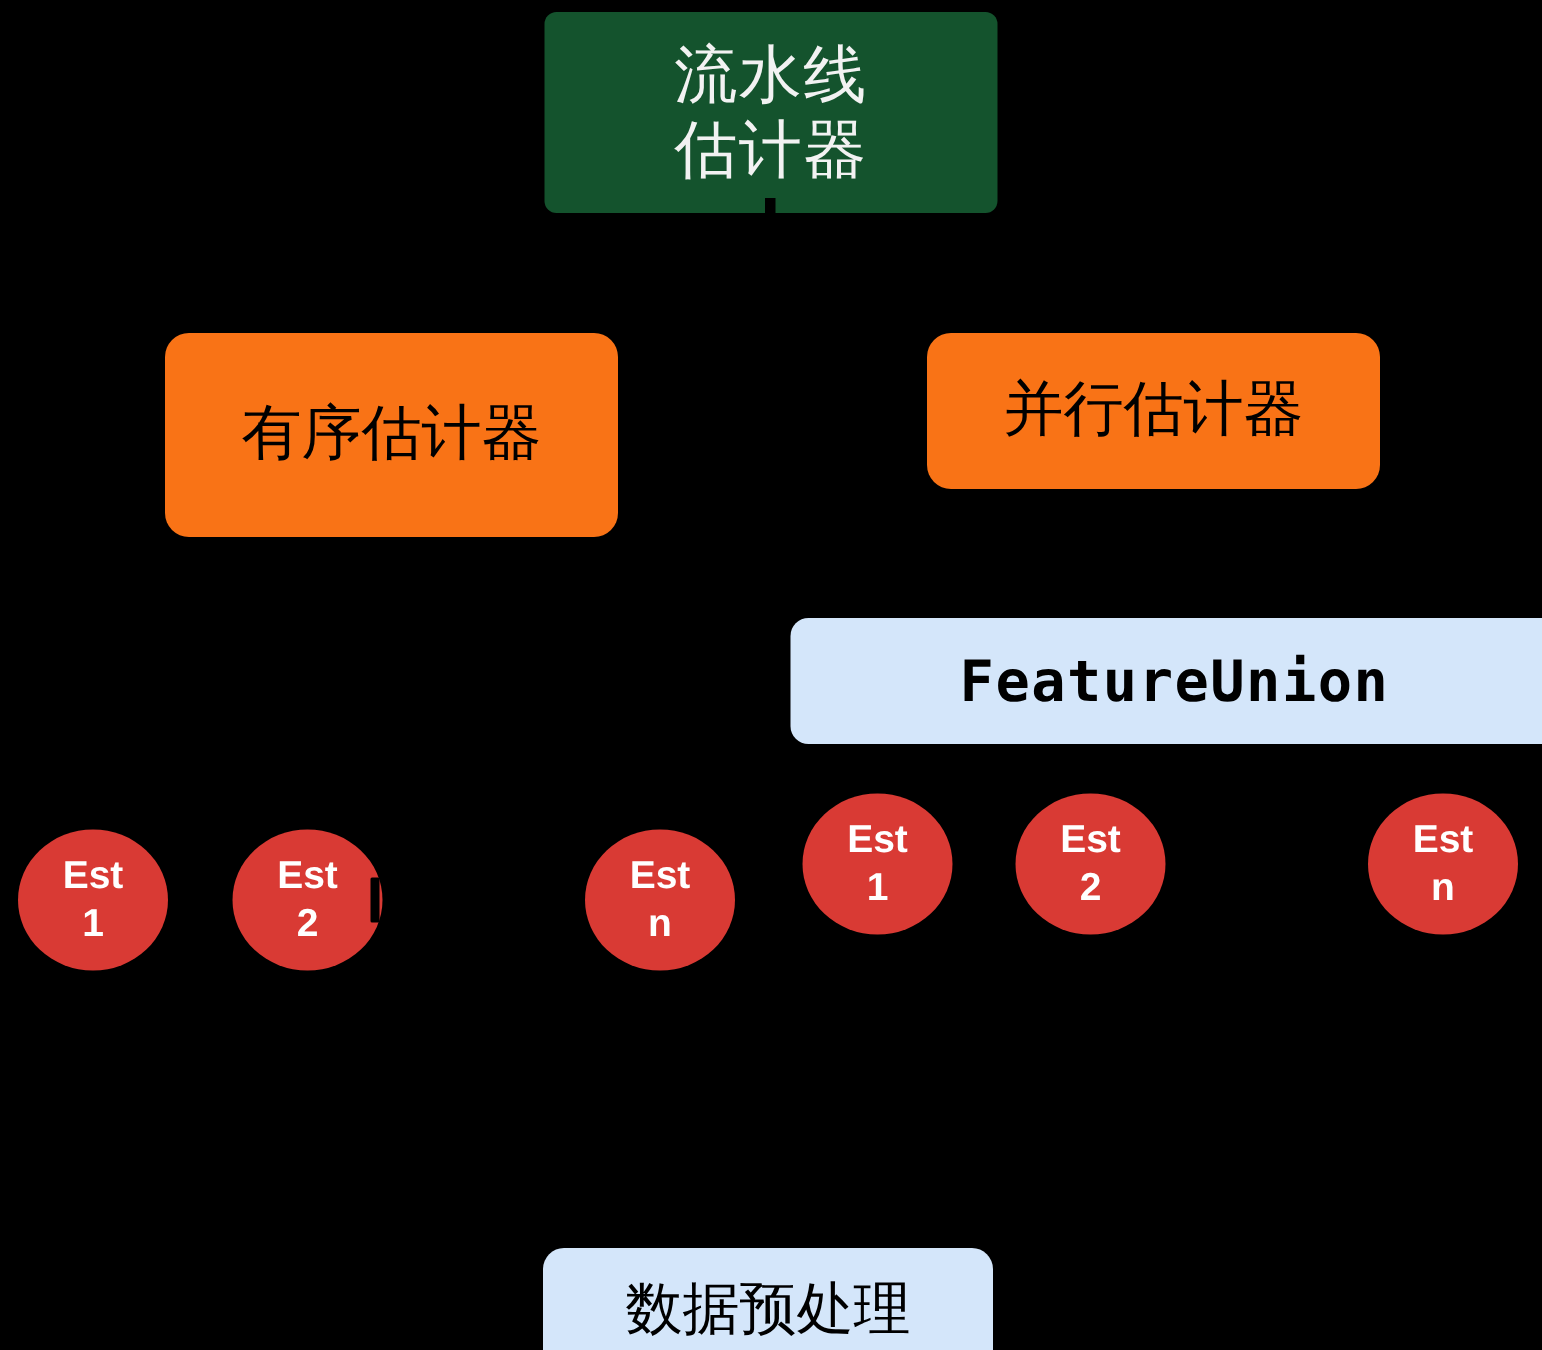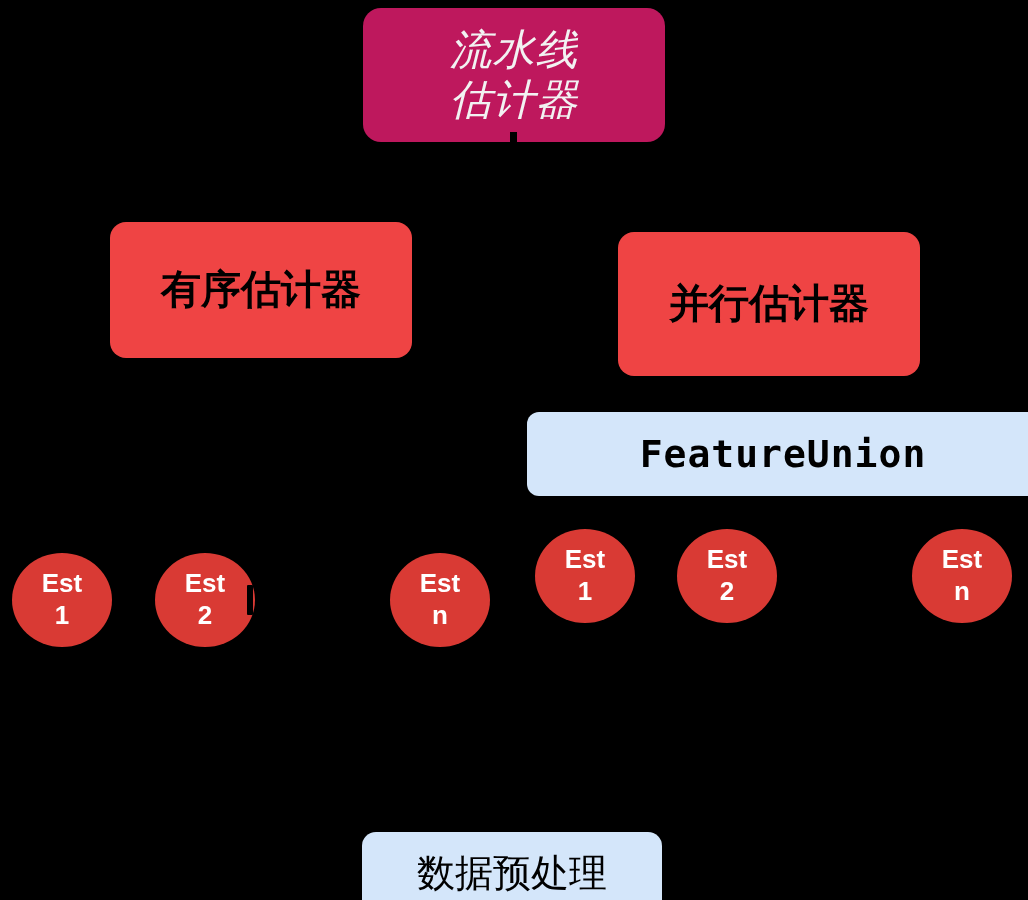--- a/index.html
+++ b/index.html
@@ -22,36 +22,35 @@
     position: absolute;
     box-sizing: border-box;
     display: flex;
     align-items: center;
     justify-content: center;
     text-align: center;
     line-height: 1.18;
   }
 
   .node-root {
-    background: #be185d;
-    border-radius: 18px;
+    background: #14532d;
+    border-radius: 8px;
     color: #f2f2f2;
     font-size: 42px;
     font-weight: 400;
     letter-spacing: 1px;
     white-space: pre-line;
-    font-style: italic;
   }
 
   .node-box {
-    background: #ef4444;
+    background: #f97316;
     border-radius: 16px;
     color: #000000;
     font-size: 40px;
-    font-weight: 700;
+    font-weight: 400;
   }
 
   .node-bar {
     background: #d4e6fa;
     border-radius: 12px;
     color: #000000;
     font-family: "DejaVu Sans Mono", "Liberation Mono", monospace;
     font-size: 38px;
     font-weight: 700;
     letter-spacing: 1px;
@@ -121,21 +120,21 @@
   <div class="edge edge-v" style="left:960px; top:495px; height:36px;"></div>
 
   <div class="edge edge-v" style="left:511px; top:680px; height:128px;"></div>
 
   <div class="node node-root" style="left:363px; top:8px; width:302px; height:134px;">流水线
 估计器</div>
   <div class="edge-stub" style="left:510px; top:132px;"></div>
 
   <div class="node node-box" style="left:110px; top:222px; width:302px; height:136px;">有序估计器</div>
 
-  <div class="node node-box" style="left:618px; top:232px; width:302px; height:144px;">并行估计器</div>
+  <div class="node node-box" style="left:618px; top:222px; width:302px; height:104px;">并行估计器</div>
 
 
   <div class="node node-bar" style="left:527px; top:412px; width:512px; height:84px;">FeatureUnion</div>
 
   <div class="node node-circle" style="left:12px; top:553px; width:100px; height:94px;">
     <span>Est</span>
     <span>1</span>
   </div>
 
   <div class="node node-circle" style="left:155px; top:553px; width:100px; height:94px;">

